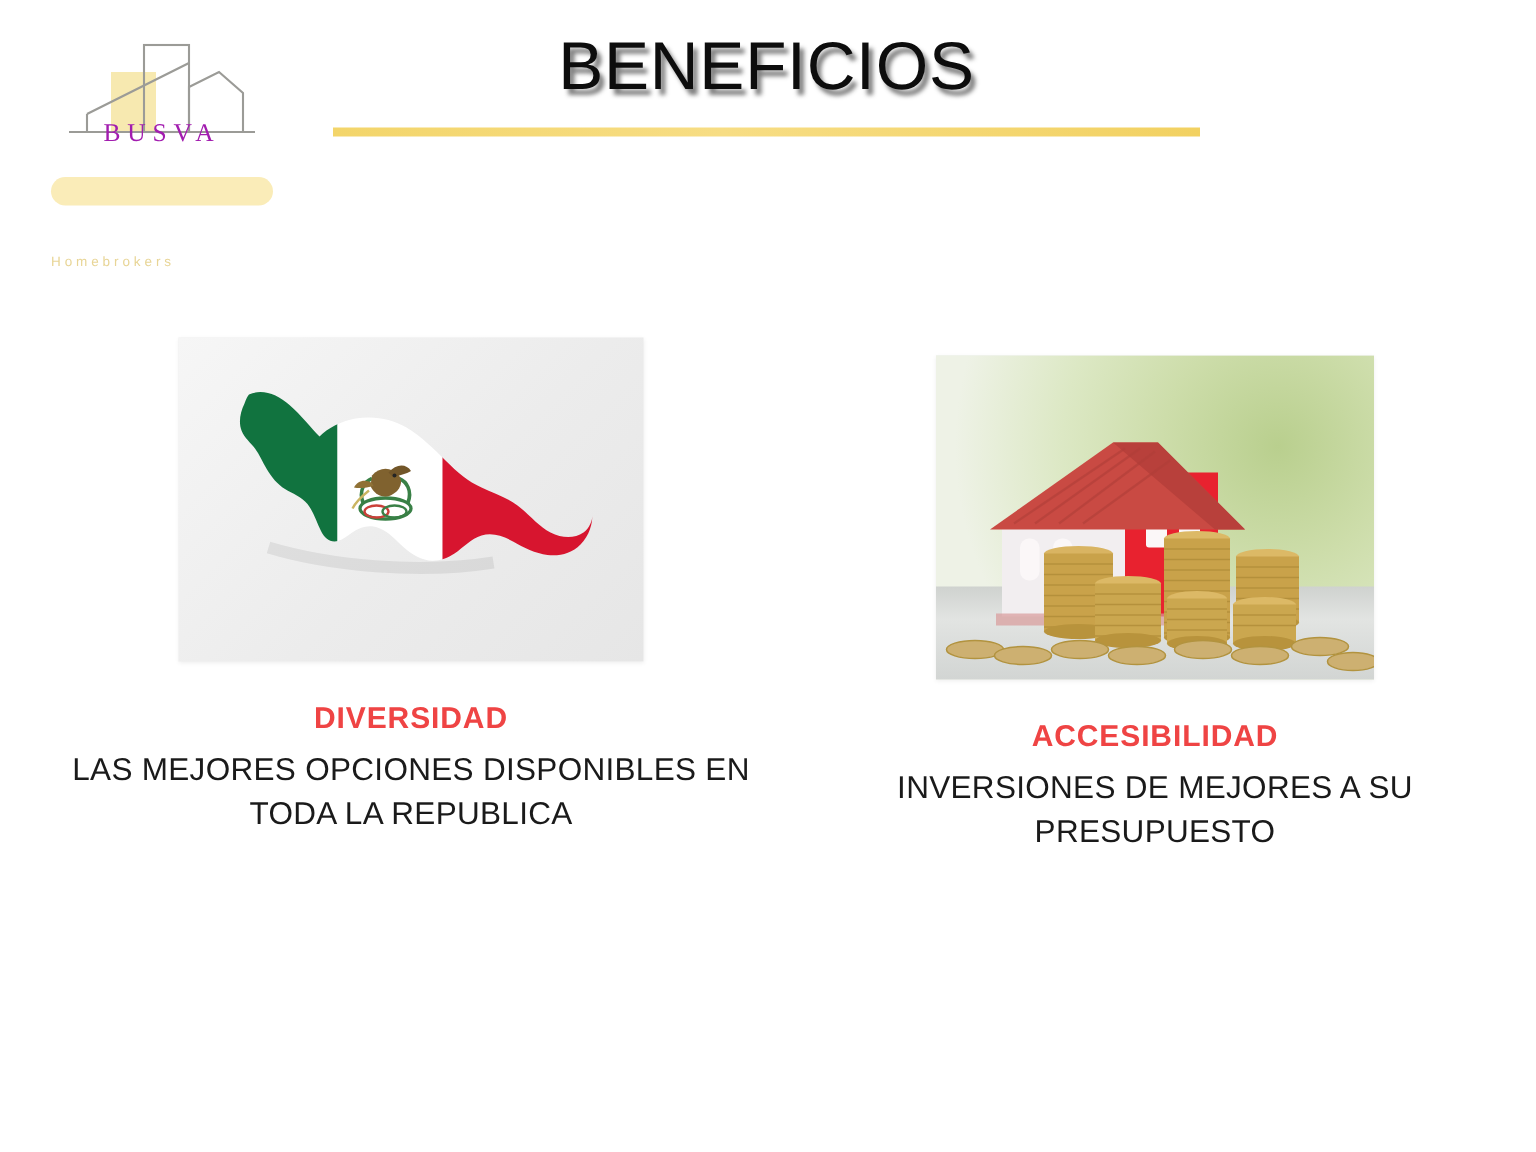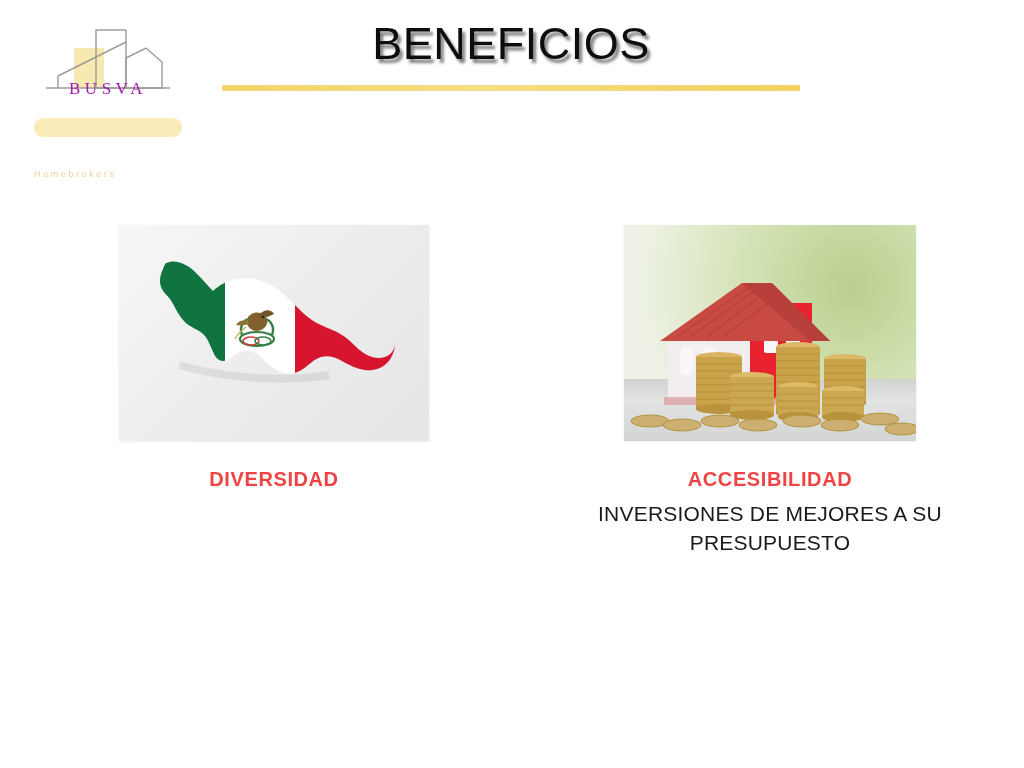--- a/index.html
+++ b/index.html
@@ -90,21 +90,21 @@
     height: 6px;
     background: linear-gradient(90deg, #f3d56a 0%, #f7dd84 45%, #f2d161 100%);
   }
 
   
   .col {
     position: absolute;
     top: 225px;
   }
   .col-left  { left: 24px;  width: 500px; }
-  .col-right { left: 530px; width: 480px; }
+  .col-right { left: 530px; width: 480px; margin-top: 12px; }
 
   .photo {
     position: relative;
     overflow: hidden;
     margin: 0 auto;
     box-shadow: 0 1px 3px rgba(0,0,0,0.07);
   }
   .photo-left  { width: 310px; height: 216px; background: #f0f0f0; }
   .photo-right { width: 292px; height: 216px; background: #e8ece4; }
 
@@ -216,20 +216,21 @@
           <path d="M-9,-3 C-14,-6 -19,-4 -21,0 C-17,1 -12,0 -8,-1 Z" fill="#8a6a2c"></path>
           <circle cx="6" cy="-8" r="1.3" fill="#1a1a1a"></circle>
           <path d="M-11,2 C-16,6 -20,10 -22,14" stroke="#c8b15a" stroke-width="1.6" fill="none"></path>
         </g>
 
         <path d="M60,140 C100,152 160,158 210,150" stroke="rgba(0,0,0,0.07)" stroke-width="8" fill="none"></path>
       </svg>
     </div>
     <div class="caption">
       <div class="cap-head">DIVERSIDAD</div>
+      <div class="cap-body">LAS MEJORES OPCIONES DISPONIBLES EN TODA LA REPUBLICA</div>
     </div>
   </div>
 
   <div class="col col-right">
     <div class="photo photo-right">
       <div class="hc-bg"></div>
       <div class="hc-table"></div>
       <svg class="hc-svg" viewBox="0 0 292 216" xmlns="http://www.w3.org/2000/svg">
 
         <g>

